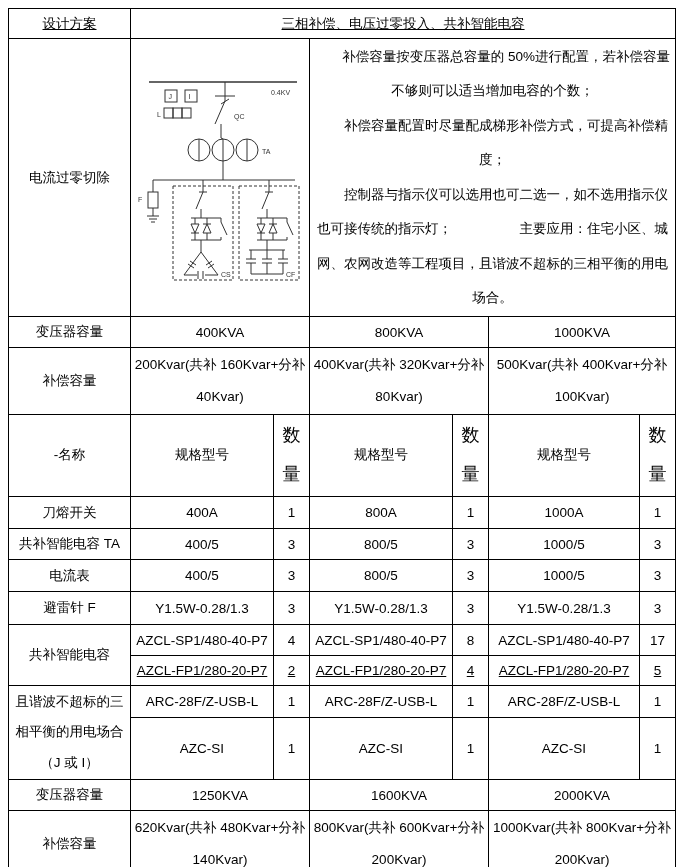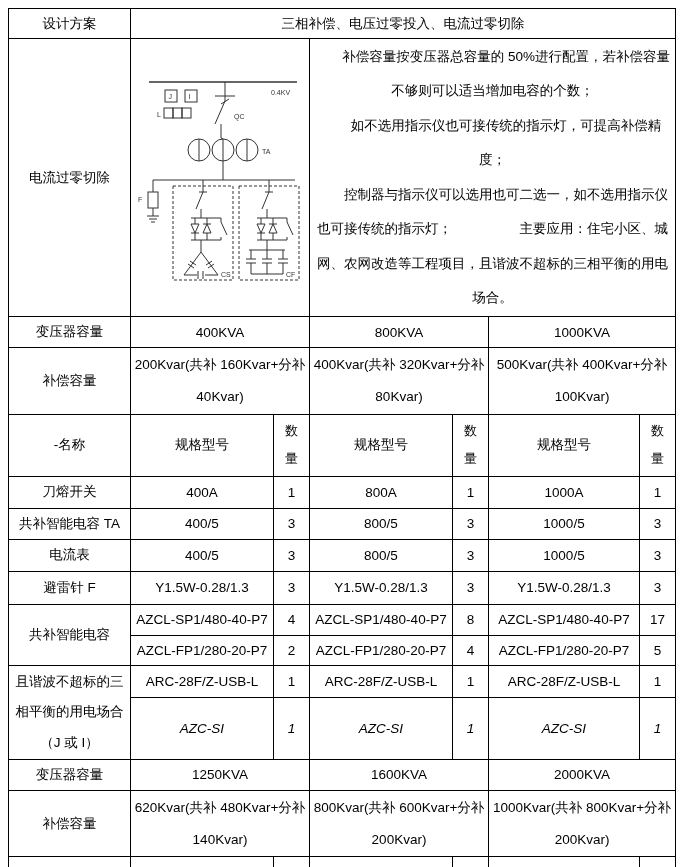--- a/index.html
+++ b/index.html
@@ -9,51 +9,51 @@
   }
   table.spec{
     position:absolute;left:8px;top:8px;width:667px;
     border-collapse:collapse;table-layout:fixed;
   }
   table.spec td{
     border:1px solid #000;text-align:center;vertical-align:middle;
     font-size:13.5px;padding:1px 3px;overflow:hidden;
   }
   td.lbl{font-size:14px;}
-  tr.h30{height:30px;} tr.h31{height:31px;} tr.h32{height:32px;} tr.h33{height:33px;}
-  tr.h61{height:61px;font-style:italic;} tr.h62{height:62px;} tr.h64{height:64px;} tr.h218{height:218px;}
+  tr.h30{height:30px;text-decoration:underline;} tr.h31{height:31px;} tr.h32{height:32px;} tr.h33{height:33px;}
+  tr.h61{height:61px;} tr.h62{height:62px;} tr.h64{height:64px;} tr.h218{height:218px;}
   td.notes{
     text-align:justify;vertical-align:top;padding:4px 8px 0 8px;
     font-size:14px;line-height:2.55;margin-left:25px;
   }
   td.notes p{margin:0;text-indent:2em;}
   td.diagram-cell{padding:0;vertical-align:middle;}
   td.comp{line-height:2.35;font-size:13.5px;padding:1px 8px;}
-  td.qty-head span{display:inline-block;width:1.1em;line-height:2.2;font-size:13px;word-break:break-all;}
+  td.qty-head span{display:inline-block;width:1.1em;line-height:2.2;font-size:18px;word-break:break-all;}
   td.name-multi{line-height:2.25;}
   svg text{font-size:7px;fill:#333;font-family:"Liberation Sans",sans-serif;}
 </style>
 </head>
 <body>
 
 <table class="spec">
   <colgroup>
     <col style="width:122px">
       <col style="width:143px">
       <col style="width:36px">
     <col style="width:143px">
       <col style="width:36px">
       <col style="width:151px">
       <col style="width:36px">
   </colgroup>
 
   <tbody>
       <tr class="h30">
     <td class="lbl">设计方案</td>
-    <td colspan="6" class="lbl">三相补偿、电压过零投入、电流过零切除</td>
+    <td colspan="6" class="lbl">三相补偿、电压过零投入、共补智能电容</td>
   </tr>
 
   <tr class="h218">
     <td class="lbl">电流过零切除</td>
     <td colspan="2" class="diagram-cell">
       <svg width="176" height="216" viewBox="0 0 170 216" fill="none" stroke="#333" stroke-width="1">
 
         <line x1="12" y1="14" x2="160" y2="14" stroke-width="1.6"></line>
         <text x="134" y="27" stroke="none">0.4KV</text>
         <line x1="88" y1="14" x2="88" y2="28"></line>
@@ -158,21 +158,21 @@
         <line x1="146" y1="182" x2="146" y2="191"></line>
             <line x1="141" y1="191" x2="151" y2="191"></line>
             <line x1="141" y1="195" x2="151" y2="195"></line>
             <line x1="146" y1="195" x2="146" y2="206"></line>
         <line x1="114" y1="206" x2="146" y2="206"></line>
         <text x="149" y="209" stroke="none">CF</text>
       </svg>
     </td>
     <td colspan="4" class="notes">
       <p>补偿容量按变压器总容量的 50%进行配置，若补偿容量不够则可以适当增加电容的个数；</p>
-      <p>如不选用指示仪也可接传统的指示灯，可提高补偿精度；</p>
+      <p>补偿容量配置时尽量配成梯形补偿方式，可提高补偿精度；</p>
       <p>控制器与指示仪可以选用也可二选一，如不选用指示仪也可接传统的指示灯；　　　　　主要应用：住宅小区、城网、农网改造等工程项目，且谐波不超标的三相平衡的用电场合。</p>
     </td>
   </tr>
 
   <tr class="h31">
     <td class="lbl">变压器容量</td>
     <td colspan="2">400KVA</td>
     <td colspan="2">800KVA</td>
     <td colspan="2">1000KVA</td>
   </tr>

